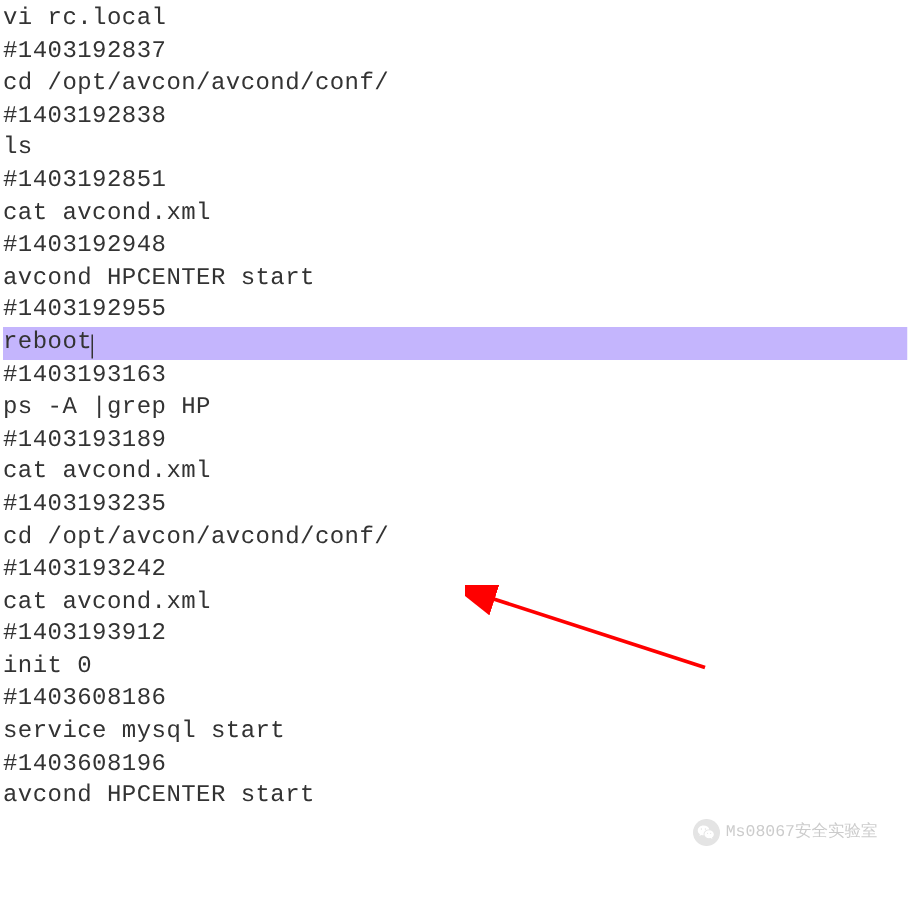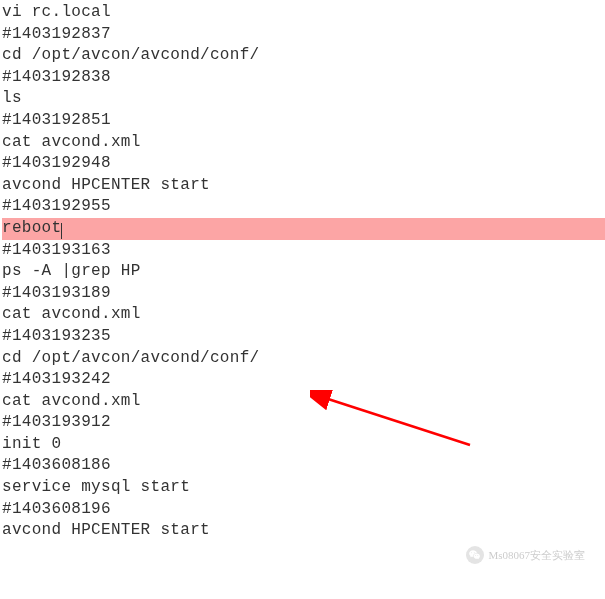--- a/index.html
+++ b/index.html
@@ -18,21 +18,21 @@
       color: #333333;
       line-height: 1.35;
       padding-top: 2px;
       padding-left: 2px;
     }
     .line {
       white-space: pre;
       letter-spacing: 0.3px;
     }
     .highlighted {
-      background: #fca5a5;
+      background: #c4b5fd;
       display: inline-block;
       width: 100%;
     }
     .cursor {
       display: inline-block;
       width: 1px;
       height: 16px;
       background: #333;
       vertical-align: text-bottom;
       position: relative;
@@ -46,21 +46,21 @@
       height: 60px;
       pointer-events: none;
     }
     .watermark {
       position: absolute;
       bottom: 35px;
       right: 20px;
       display: flex;
       align-items: center;
       gap: 4px;
-      font-family: Liberation Serif, serif;
+      font-family: Liberation Mono, monospace;
       font-size: 11px;
       color: #aaaaaa;
       opacity: 0.6;
       justify-content: center;
     }
     .watermark-icon {
       width: 18px;
       height: 18px;
       border-radius: 50%;
       background: #cccccc;

